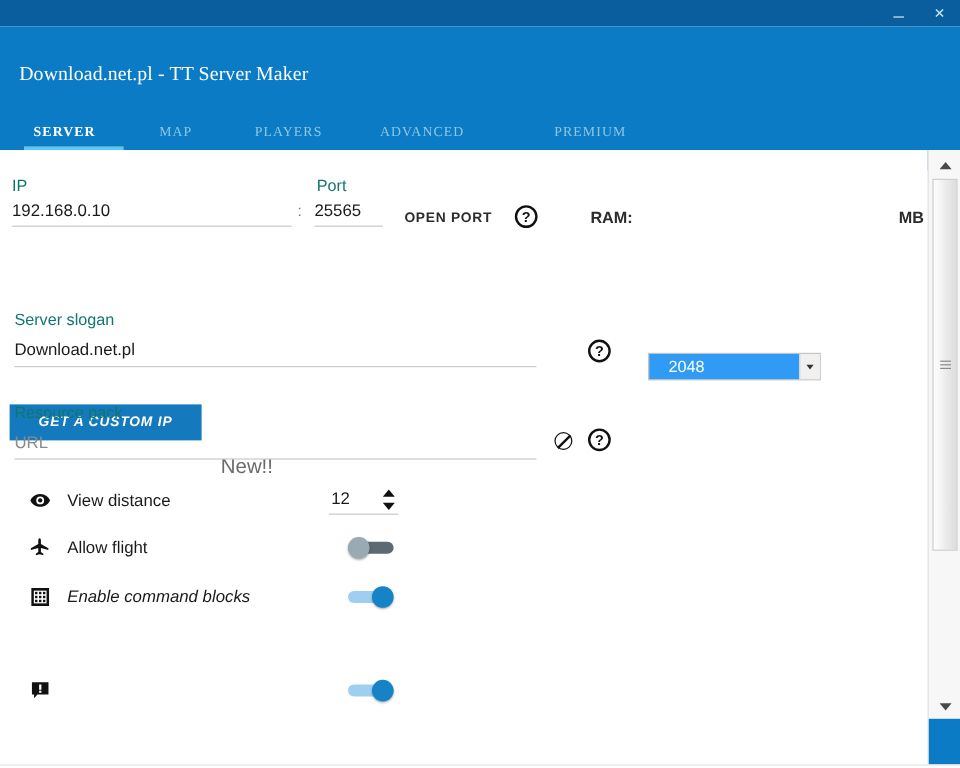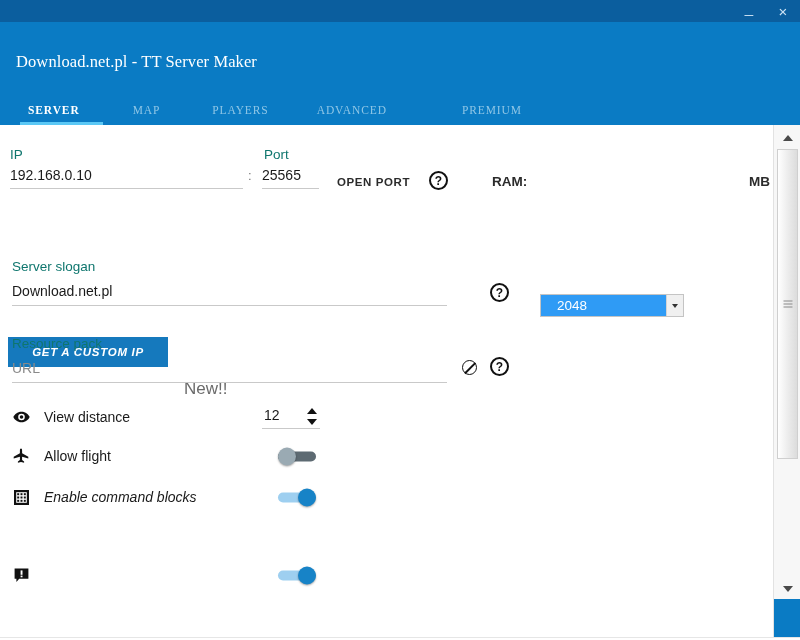--- a/index.html
+++ b/index.html
@@ -226,21 +226,21 @@
     position: absolute;
     left: 184px; top: 218px;
     font-size: 17px;
     color: #6b6b6b;
     margin-top: 36px;
   }
 
   
   .opt-row {
     position: absolute;
-    left: 4px;
+    left: 16px;
     width: 340px; height: 34px; padding-left: 44px;
   }
   .opt-icon {
     position: absolute;
     left: 8px; top: 50%;
     transform: translateY(-50%);
     width: 18px; height: 18px;
     display: flex;
     align-items: center;
     justify-content: center;

